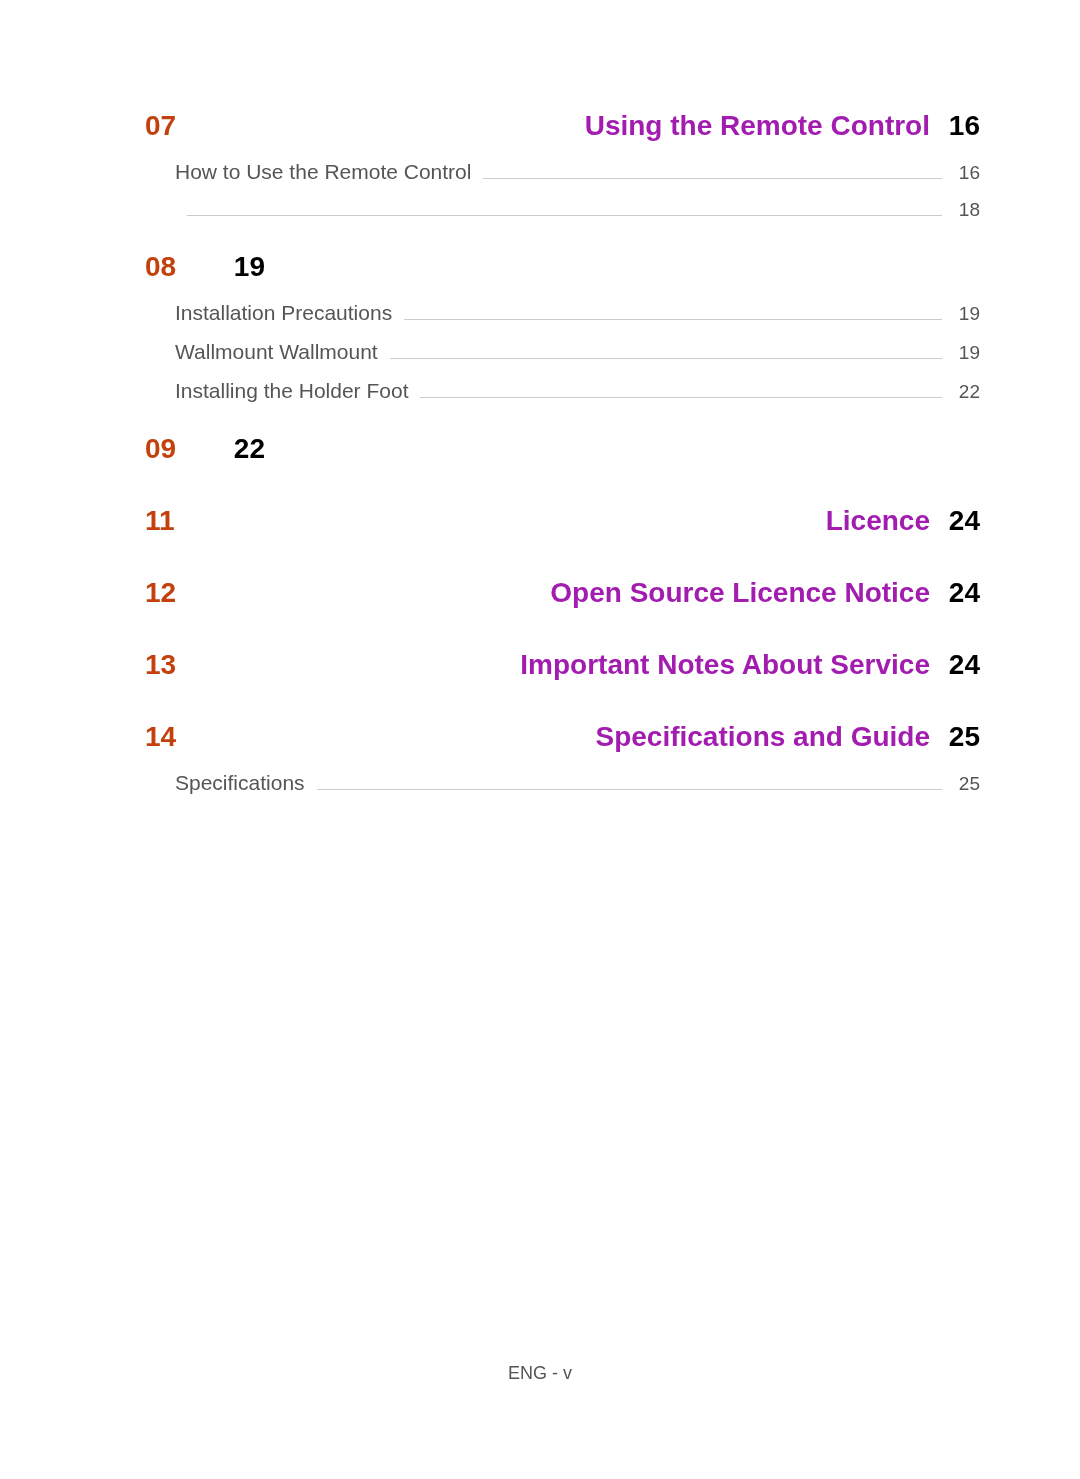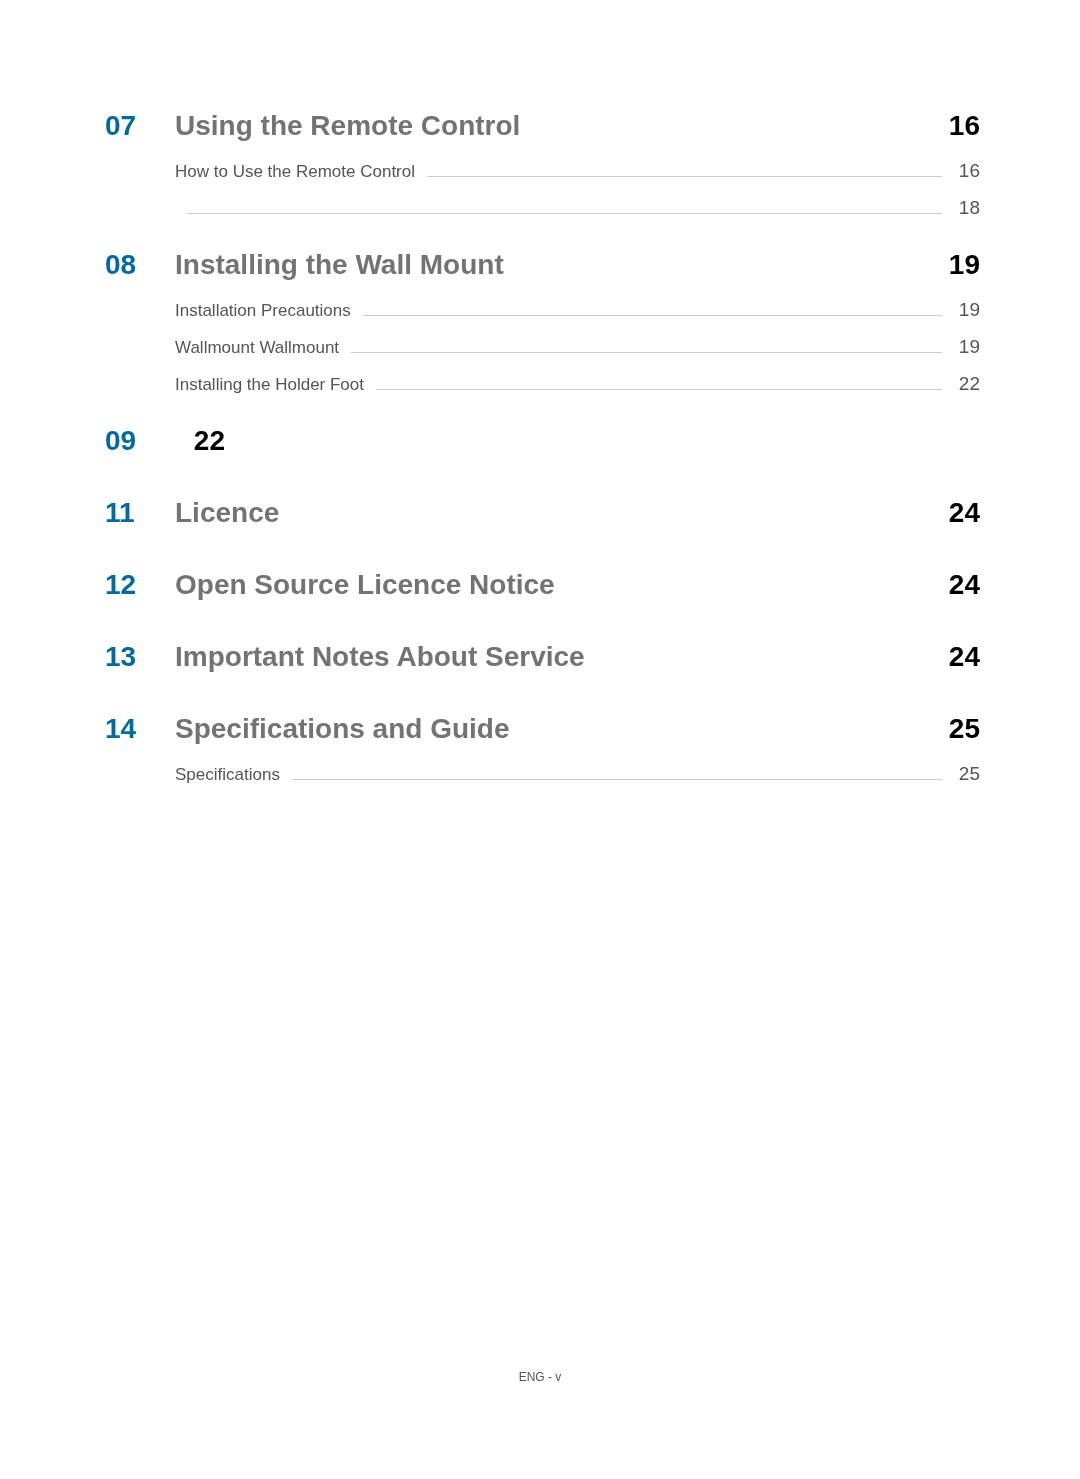--- a/index.html
+++ b/index.html
@@ -19,47 +19,49 @@
     }
     .section-row {
       display: flex;
       align-items: baseline;
       margin-bottom: 18px;
     }
     .section-number {
       width: 70px;
       font-size: 28px;
       font-weight: bold;
-      color: #0369a1;
+      color: #c2410c;
       flex-shrink: 0;
+      margin-left: 40px;
     }
     .section-title {
       font-size: 28px;
       font-weight: bold;
-      color: #737373;
+      color: #a21caf;
       flex: 1;
+      text-align: right;
     }
     .section-page {
       font-size: 28px;
       font-weight: bold;
       color: #000;
       text-align: right;
       min-width: 50px;
     }
     .subsection-group {
       margin-left: 70px;
       margin-bottom: 30px;
     }
     .subsection-row {
       display: flex;
       align-items: baseline;
       margin-bottom: 15px;
     }
     .subsection-title {
-      font-size: 17px;
+      font-size: 21px;
       color: #555;
       white-space: nowrap;
     }
     .leader-line {
       flex: 1;
       border-bottom: 1px solid #ccc;
       margin: 0 8px 4px 12px;
       min-width: 60px;
     }
     .subsection-page {
@@ -70,21 +72,21 @@
     }
     .no-subsection-spacer {
       margin-bottom: 40px;
     }
     .footer {
       position: absolute;
       bottom: 95px;
       left: 0;
       right: 0;
       text-align: center;
-      font-size: 12px;
+      font-size: 18px;
       color: #555;
     }
   </style>
 </head>
 <body>
 
 <div class="content">
 
   <div class="section-row">
     <div class="section-number">07</div>
@@ -98,21 +100,20 @@
       <div class="subsection-page">16</div>
     </div>
     <div class="subsection-row">
       <div class="leader-line"></div>
       <div class="subsection-page">18</div>
     </div>
   </div>
 
   <div class="section-row">
     <div class="section-number">08</div>
-    <div class="section-title">Installing the Wall Mount</div>
     <div class="section-page">19</div>
   </div>
   <div class="subsection-group">
     <div class="subsection-row">
       <div class="subsection-title">Installation Precautions</div>
       <div class="leader-line"></div>
       <div class="subsection-page">19</div>
     </div>
     <div class="subsection-row">
       <div class="subsection-title">Wallmount Wallmount</div>

